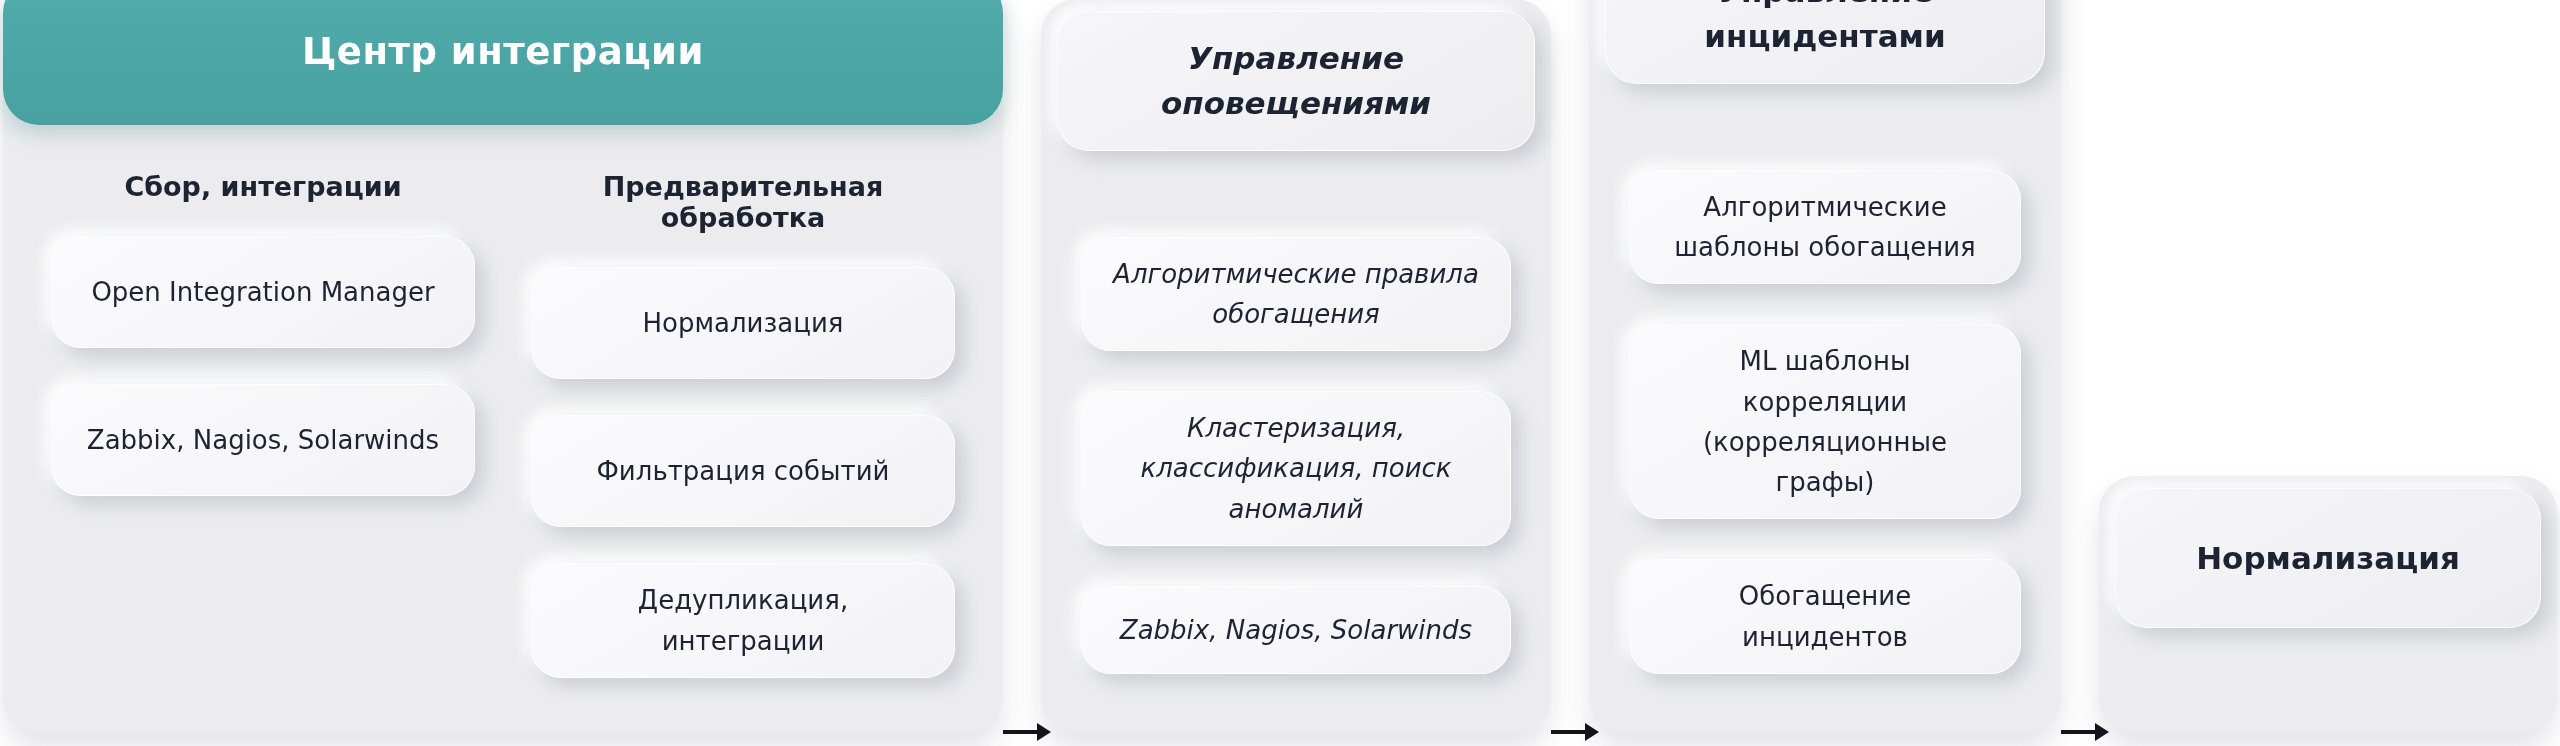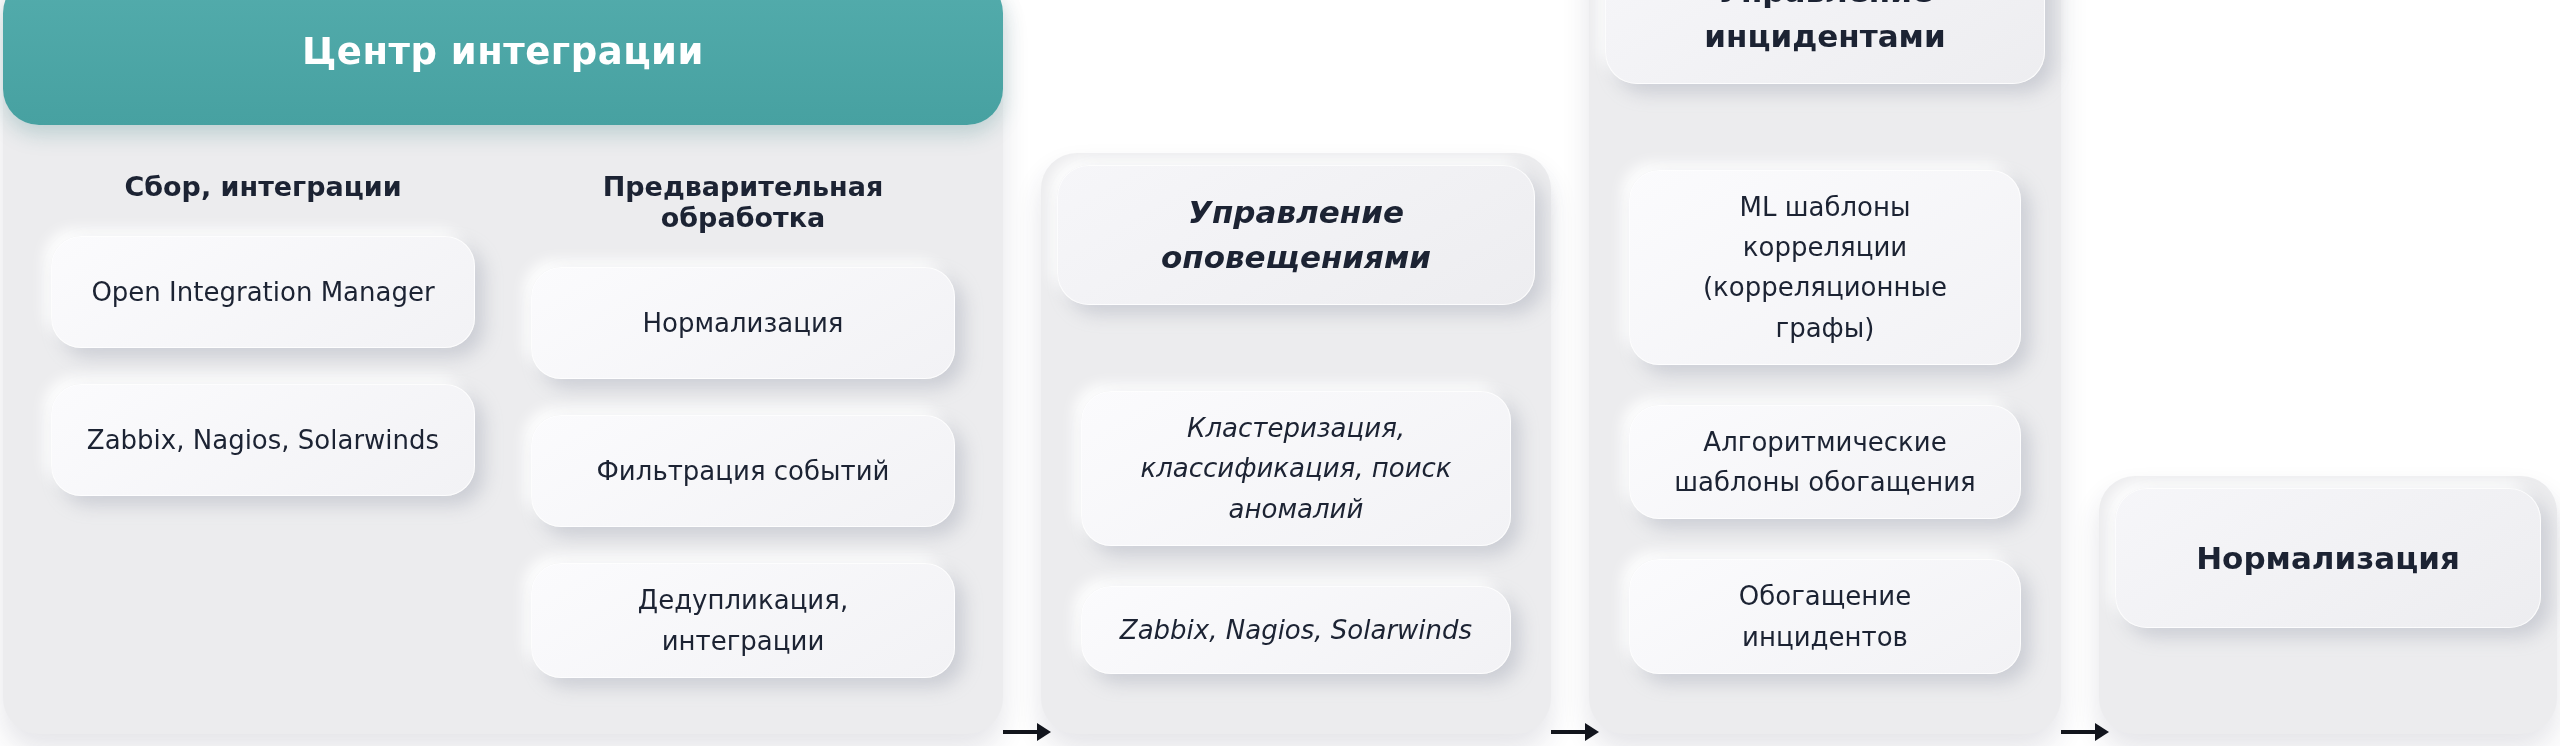--- a/index.html
+++ b/index.html
@@ -167,34 +167,35 @@
     </div>
   </div>
 
   <div class="arrow-wrap">
     <div class="arrow"></div>
   </div>
 
   <div class="panel panel-stage w1">
     <div class="stage-header">Управление оповещениями</div>
     <div class="stage-cards">
+      <div class="card">Алгоритмические правила обогащения</div>
       <div class="card">Кластеризация, классификация, поиск аномалий</div>
       <div class="card">Zabbix, Nagios, Solarwinds</div>
     </div>
   </div>
 
   <div class="arrow-wrap">
     <div class="arrow"></div>
   </div>
 
   <div class="panel panel-stage w2">
     <div class="stage-header">Управление инцидентами</div>
     <div class="stage-cards">
+      <div class="card">Алгоритмические шаблоны обогащения</div>
       <div class="card">ML шаблоны корреляции (корреляционные графы)</div>
-      <div class="card">Алгоритмические шаблоны обогащения</div>
       <div class="card">Обогащение инцидентов</div>
     </div>
   </div>
 
   <div class="arrow-wrap">
     <div class="arrow"></div>
   </div>
 
   <div class="panel panel-stage w3">
     <div class="stage-header">Нормализация</div>

